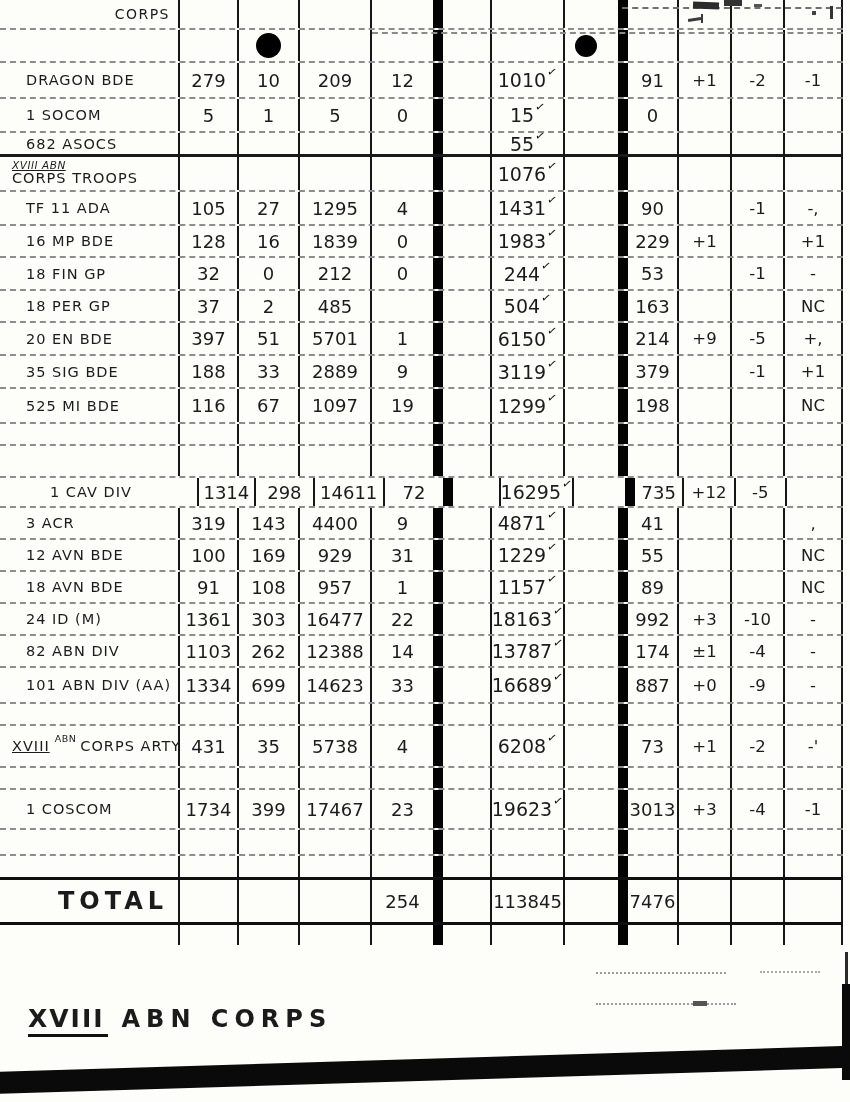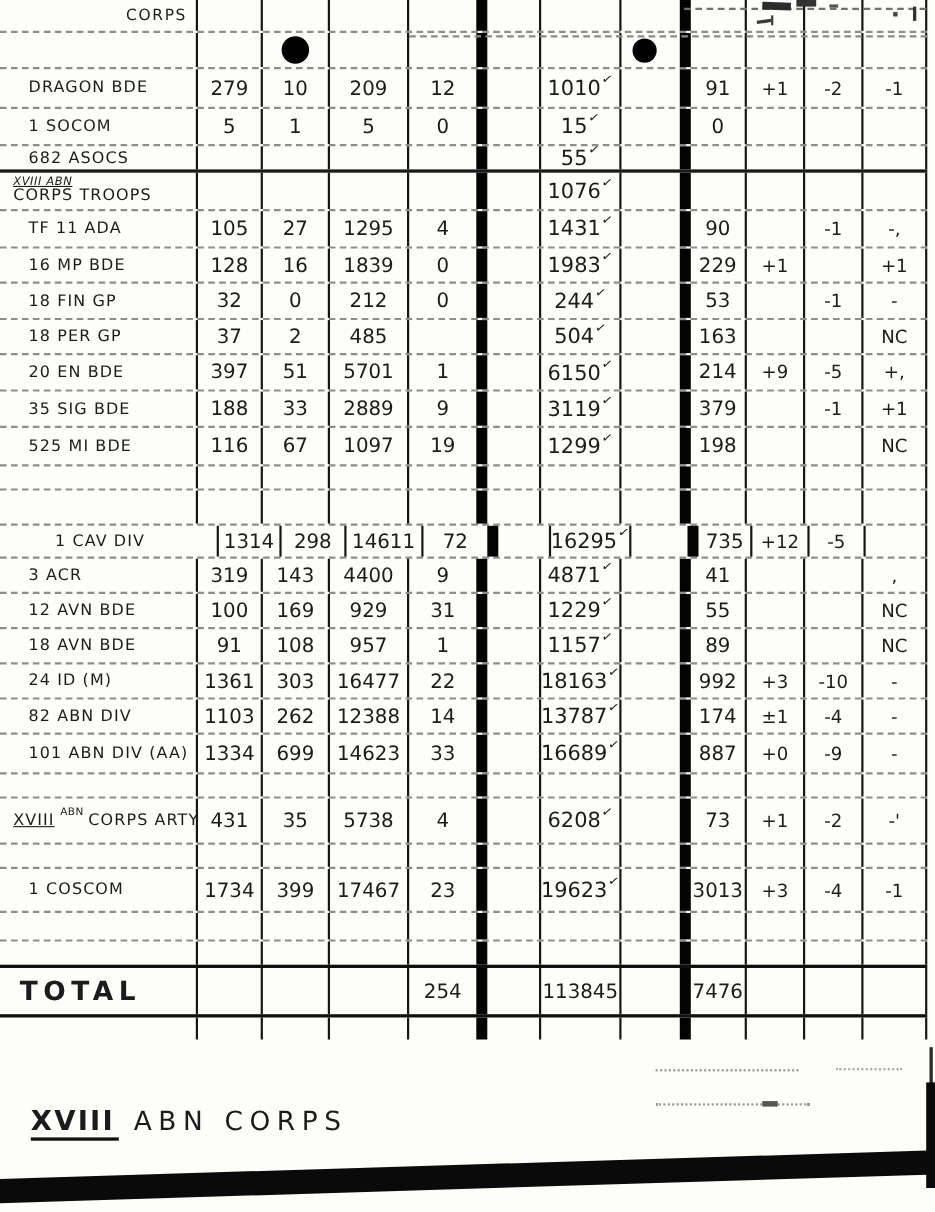--- a/index.html
+++ b/index.html
@@ -20,36 +20,36 @@
   .col-h{width:59px;border-left:10px solid #030303}
   .col-i{width:53px}.col-j{width:53px}
   .col-k{width:60px;border-right:2.5px solid #161616}
   .val{font-size:18px;white-space:nowrap;}
   .col-f .val{font-size:19px;}
   .col-i .val,.col-j .val,.col-k .val{font-size:16.5px;}
   .lbl{font-size:14.5px;letter-spacing:1px;font-weight:500;white-space:nowrap;}
   .t-header .label-cell{justify-content:flex-end;padding-right:8px;}
   .t-header .lbl{font-size:14px;letter-spacing:1.5px;}
   .t-total .label-cell{padding-left:18px;}
-  .t-total .lbl{font-size:24px;letter-spacing:5px;font-weight:600;}
+  .t-total .lbl{font-size:24px;letter-spacing:5px;font-weight:600;margin-left:40px;}
   .t-total .val{font-size:18px;}
   .stack-cell{flex-direction:column;align-items:flex-start;justify-content:center;padding-left:12px;line-height:1.08;}
   .stack-cell .lbl{font-size:10.5px;text-decoration:underline;letter-spacing:.5px;font-style:italic;}
   .rest{font-size:14.5px;letter-spacing:1px;font-weight:500;white-space:nowrap;}
   .has-sup{padding-left:12px;}
   .has-sup .lbl{text-decoration:underline;}
   .sup{font-size:9.5px;letter-spacing:.5px;margin:0 4px 0 5px;transform:translateY(-8px);
        display:inline-block;font-weight:500;}
   .check{font-size:12px;margin-left:1px;transform:translateY(-8px) rotate(10deg);display:inline-block;}
   .dot{width:25px;height:25px;border-radius:50%;background:#000;display:block;}
   .col-g .dot{width:22px;height:22px;margin-right:12px;}
   .art{position:absolute;}
   .footer-title{position:absolute;left:28px;top:1004px;display:flex;align-items:baseline;gap:14px;}
   .numeral{font-size:25px;font-weight:600;letter-spacing:2px;border-bottom:3px solid #111;padding:0 3px 1px 0;}
-  .footer-rest{font-size:24px;letter-spacing:6px;font-weight:400;}
+  .footer-rest{font-size:24px;letter-spacing:6px;font-weight:700;}
   .bottom-bar{position:absolute;left:-8px;top:1072px;width:902px;height:22px;background:#0a0a0a;
               transform:rotate(-1.75deg);transform-origin:left center;}
   .right-bar{position:absolute;left:842px;top:984px;width:8px;height:96px;background:#0a0a0a;}
   .right-line{position:absolute;left:845px;top:952px;width:3px;height:34px;background:#2a2a2a;}
 </style>
 </head>
 <body>
 
 <div class="page">
 

